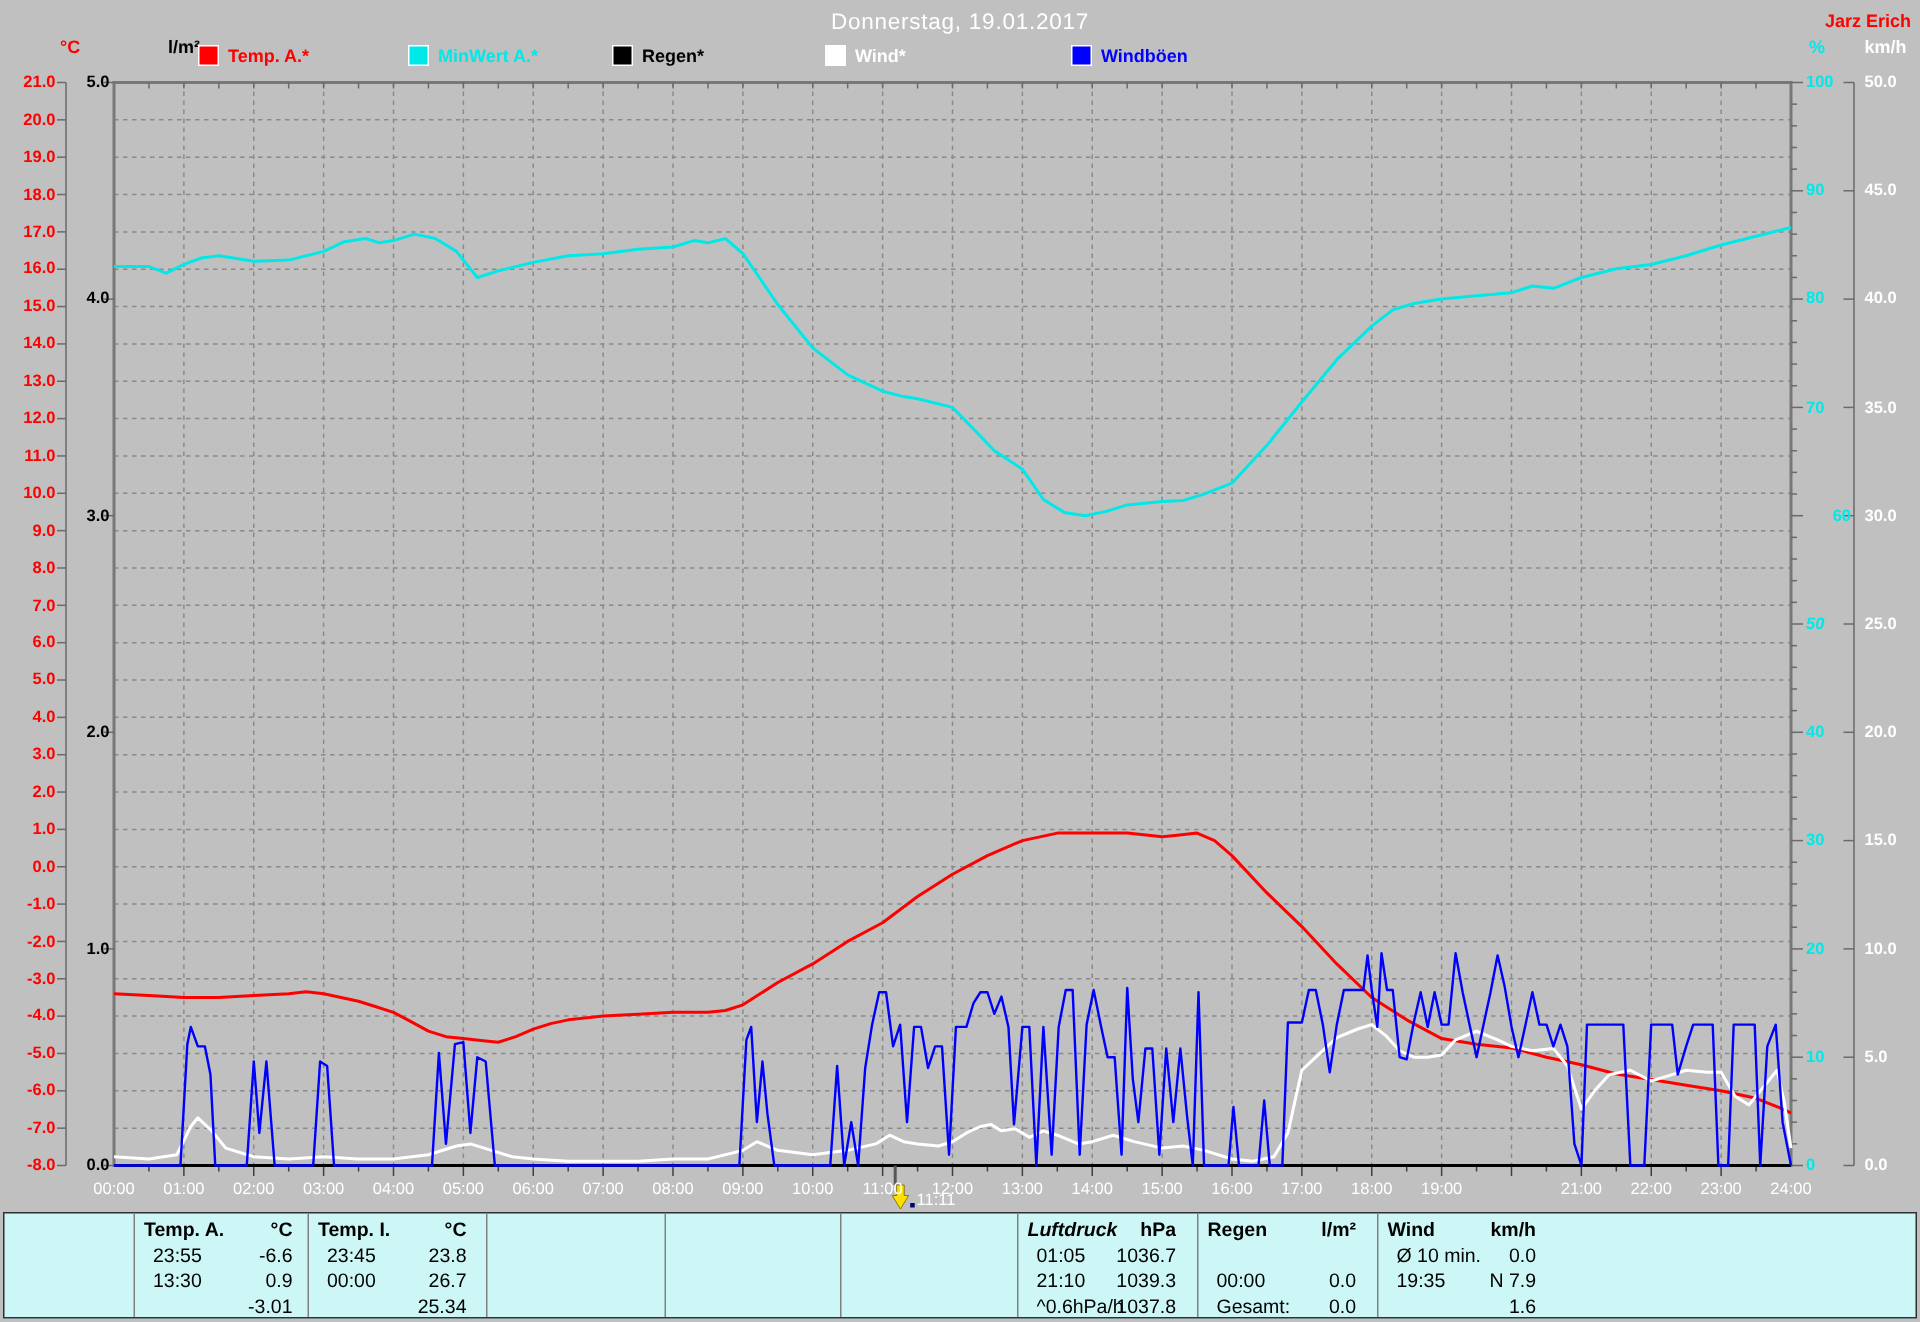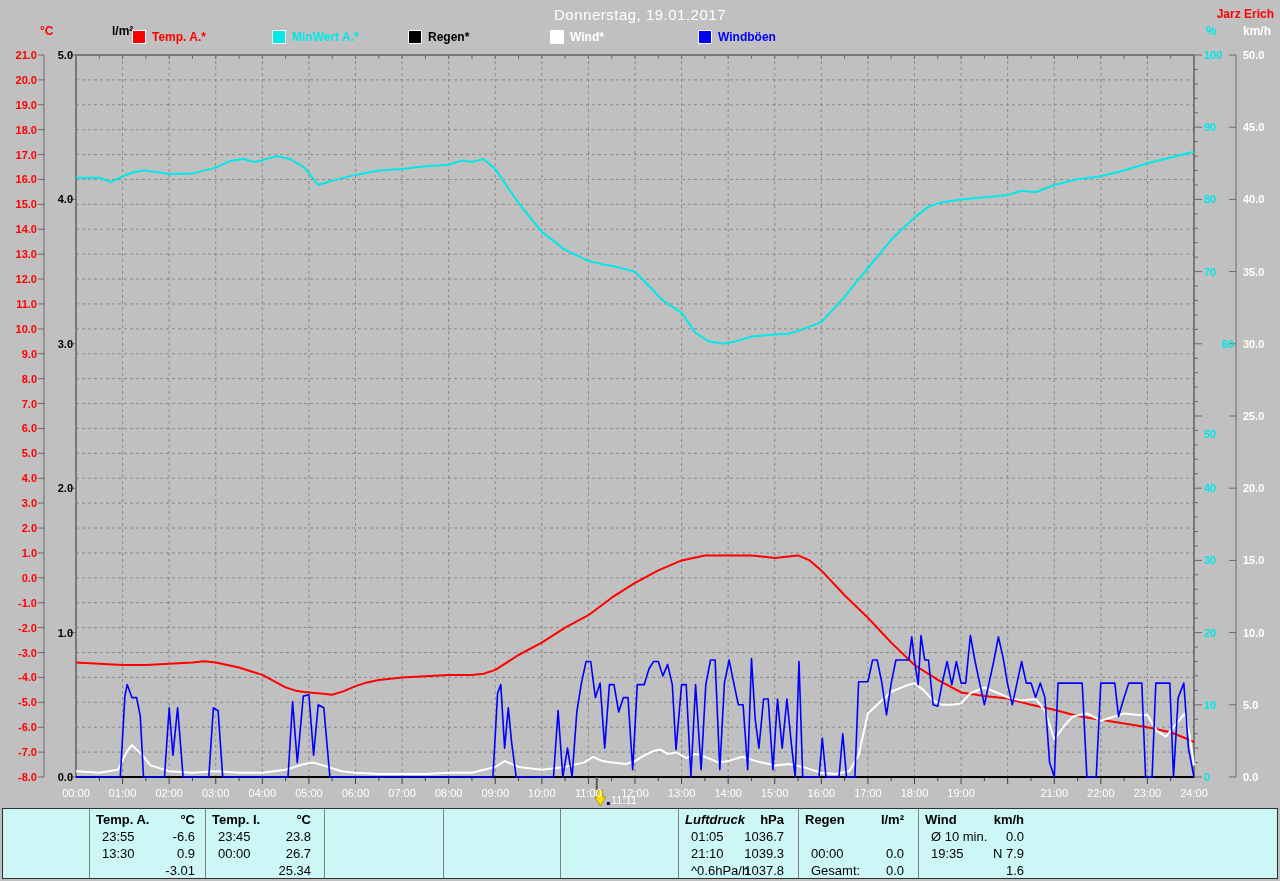--- a/index.html
+++ b/index.html
@@ -49,21 +49,21 @@
         <span style="color: rgb(0, 232, 232);">MinWert A.*</span>
       </div>
       <div class="litem" style="left: 408px;">
         <span class="chip" style="background: rgb(0, 0, 0);"></span>
         <span style="color: rgb(0, 0, 0);">Regen*</span>
       </div>
       <div class="litem" style="left: 550px;">
         <span class="chip" style="background: rgb(255, 255, 255);"></span>
         <span style="color: rgb(255, 255, 255);">Wind*</span>
       </div>
-      <div class="litem" style="left: 698px; justify-content: flex-end;">
+      <div class="litem" style="left: 714px; justify-content: flex-end;">
         <span class="chip" style="background: rgb(0, 0, 255);"></span>
         <span style="color: rgb(0, 0, 255);">Windböen</span>
       </div>
     </div>
 
   <svg id="chart-svg" width="1280" height="881">
       <line x1="76" y1="752.1034482758621" x2="1194" y2="752.1034482758621" stroke="#8a8a8a" stroke-width="1" stroke-dasharray="3 3"></line>
       <line x1="76" y1="727.2068965517242" x2="1194" y2="727.2068965517242" stroke="#8a8a8a" stroke-width="1" stroke-dasharray="3 3"></line>
       <line x1="76" y1="702.3103448275862" x2="1194" y2="702.3103448275862" stroke="#8a8a8a" stroke-width="1" stroke-dasharray="3 3"></line>
       <line x1="76" y1="677.4137931034483" x2="1194" y2="677.4137931034483" stroke="#8a8a8a" stroke-width="1" stroke-dasharray="3 3"></line>
@@ -356,21 +356,21 @@
       <div class="tick" style="left: 39px; width: 34px; text-align: right; color: rgb(0, 0, 0); top: 199.4px;">4.0</div>
       <div class="tick" style="left: 39px; width: 34px; text-align: right; color: rgb(0, 0, 0); top: 343.8px;">3.0</div>
       <div class="tick" style="left: 39px; width: 34px; text-align: right; color: rgb(0, 0, 0); top: 488.2px;">2.0</div>
       <div class="tick" style="left: 39px; width: 34px; text-align: right; color: rgb(0, 0, 0); top: 632.6px;">1.0</div>
       <div class="tick" style="left: 39px; width: 34px; text-align: right; color: rgb(0, 0, 0); top: 777px;">0.0</div>
       <div class="tick" style="left: 1204px; width: 30px; text-align: left; color: rgb(0, 232, 232); top: 55px;">100</div>
       <div class="tick" style="left: 1204px; width: 30px; text-align: left; color: rgb(0, 232, 232); top: 127.2px;">90</div>
       <div class="tick" style="left: 1204px; width: 30px; text-align: left; color: rgb(0, 232, 232); top: 199.4px;">80</div>
       <div class="tick" style="left: 1204px; width: 30px; text-align: left; color: rgb(0, 232, 232); top: 271.6px;">70</div>
       <div class="tick" style="left: 1204px; width: 30px; text-align: right; color: rgb(0, 232, 232); top: 343.8px;">60</div>
-      <div class="tick" style="left: 1204px; width: 28px; text-align: left; color: rgb(0, 232, 232); top: 434px;">50</div>
+      <div class="tick" style="left: 1204px; width: 28px; text-align: left; color: rgb(0, 232, 232); top: 416px; font-style: italic;">50</div>
       <div class="tick" style="left: 1204px; width: 30px; text-align: left; color: rgb(0, 232, 232); top: 488.2px;">40</div>
       <div class="tick" style="left: 1204px; width: 30px; text-align: left; color: rgb(0, 232, 232); top: 560.4px;">30</div>
       <div class="tick" style="left: 1204px; width: 30px; text-align: left; color: rgb(0, 232, 232); top: 632.6px;">20</div>
       <div class="tick" style="left: 1204px; width: 30px; text-align: left; color: rgb(0, 232, 232); top: 704.8px;">10</div>
       <div class="tick" style="left: 1204px; width: 30px; text-align: left; color: rgb(0, 232, 232); top: 777px;">0</div>
       <div class="tick" style="left: 1243px; width: 36px; text-align: left; color: rgb(255, 255, 255); top: 55px;">50.0</div>
       <div class="tick" style="left: 1243px; width: 36px; text-align: left; color: rgb(255, 255, 255); top: 127.2px;">45.0</div>
       <div class="tick" style="left: 1243px; width: 36px; text-align: left; color: rgb(255, 255, 255); top: 199.4px;">40.0</div>
       <div class="tick" style="left: 1243px; width: 36px; text-align: left; color: rgb(255, 255, 255); top: 271.6px;">35.0</div>
       <div class="tick" style="left: 1243px; width: 36px; text-align: left; color: rgb(255, 255, 255); top: 343.8px;">30.0</div>

